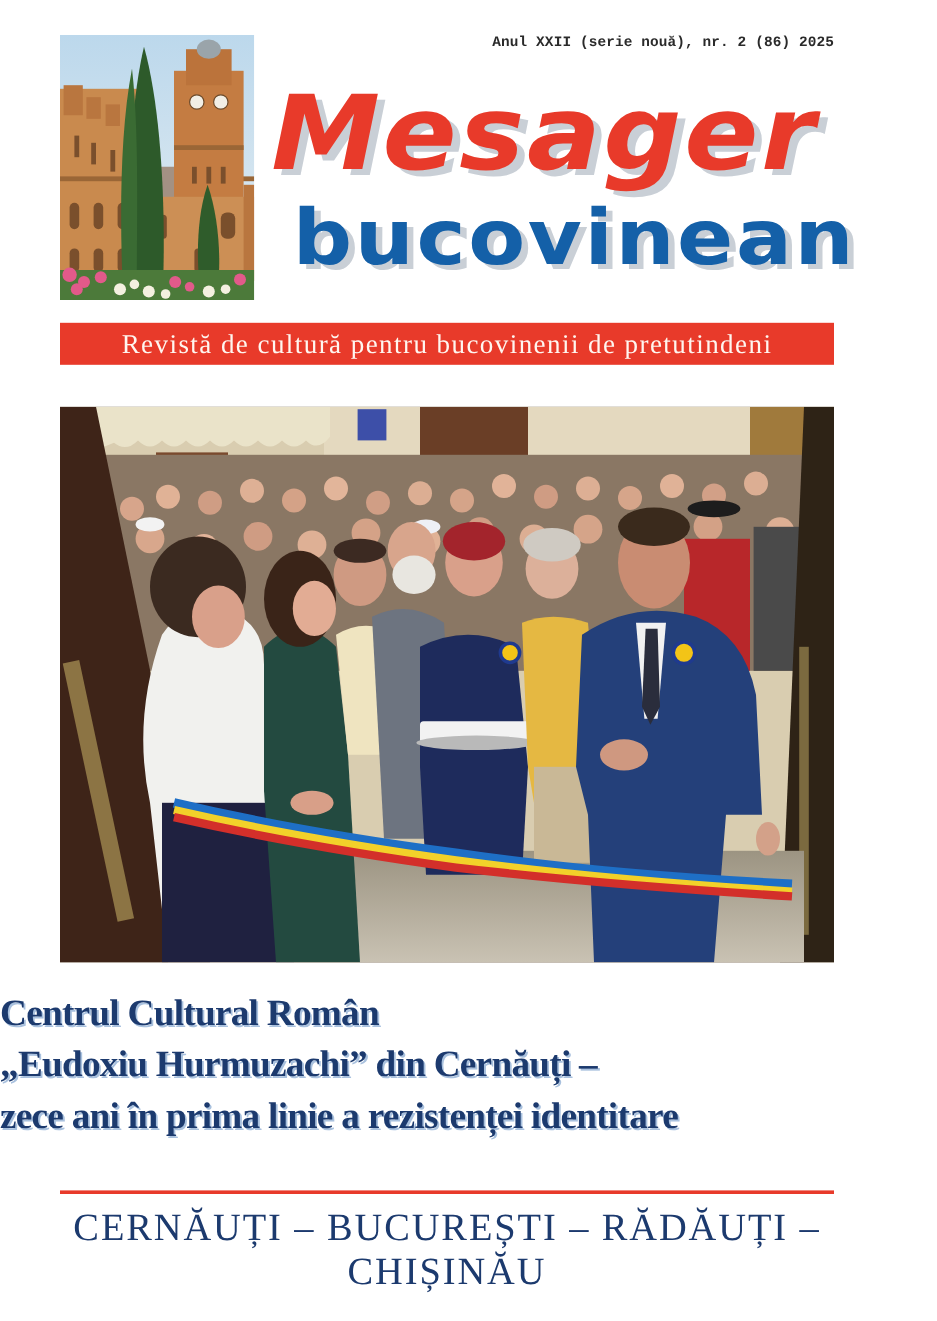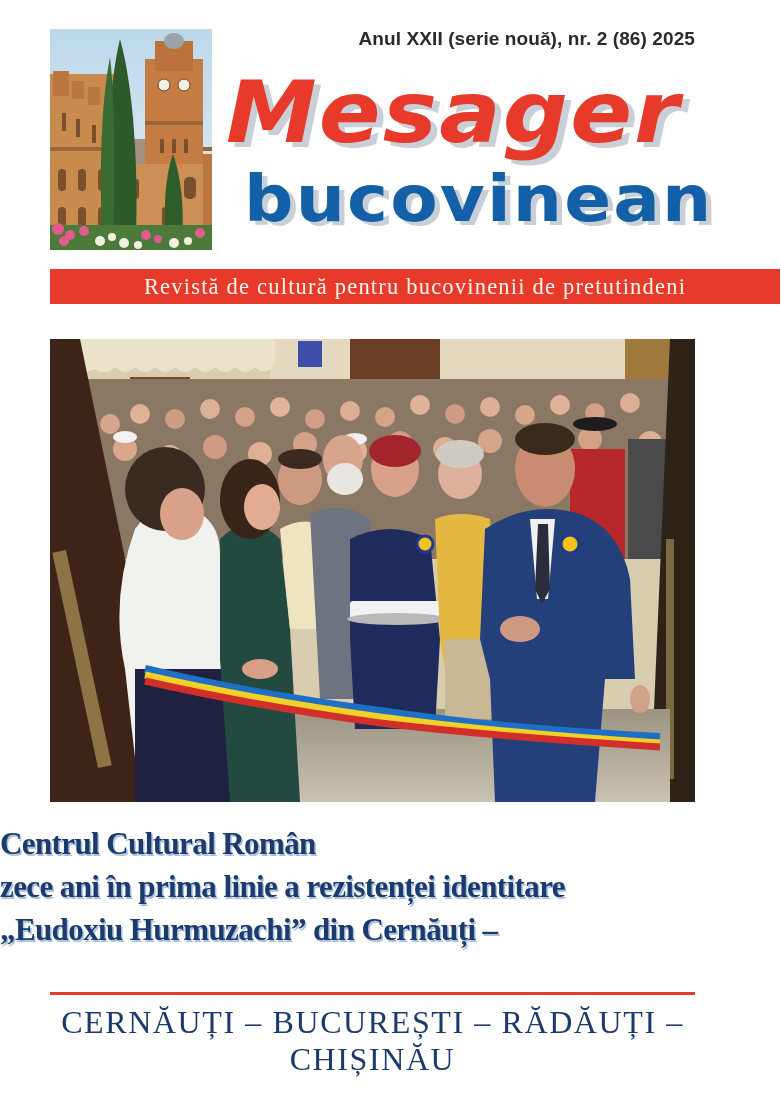--- a/index.html
+++ b/index.html
@@ -1,34 +1,34 @@
 <!DOCTYPE html>
 <html><head>
 <meta charset="utf-8">
 <style>
   html, body { margin:0; padding:0; background:#ffffff; }
   body { width:781px; height:1101px; position:relative; overflow:hidden;
          font-family:"Liberation Serif", "DejaVu Serif", serif; }
 
-  .issue-line { position:absolute; top:28px; right:86px; font-size:19px; font-weight:bold;
-                color:#2a2a2a; letter-spacing:0.1px; font-family:Liberation Sans, sans-serif; }
+  .issue-line { position:absolute; top:28px; right:86px; font-size:12px; font-weight:bold;
+                color:#2a2a2a; letter-spacing:0.1px; font-family:Liberation Mono, monospace; }
 
   .inset { position:absolute; left:50px; top:29px; width:162px; height:221px; overflow:hidden; }
 
   .masthead { position:absolute; left:226px; top:70px; width:480px; height:180px; }
   .mast-title-1 { position:absolute; left:0; top:-8px; font-family:"DejaVu Sans", sans-serif;
                   font-weight:bold; font-style:italic; font-size:86px; color:#e83a2a;
                   letter-spacing:2px; text-shadow:6px 5px 0 #c9cfd6; white-space:nowrap;
                   transform:scaleX(1.06); transform-origin:left top; }
   .mast-title-2 { position:absolute; left:18px; top:92px; font-family:"DejaVu Sans", sans-serif;
                   font-weight:bold; font-size:64px; color:#1460a8; letter-spacing:2px;
                   text-shadow:5px 4px 0 #c9cfd6; white-space:nowrap; transform:scaleX(1.08);
                   transform-origin:left top; }
 
-  .tagline-band { position:absolute; left:50px; top:269px; width:730px; height:35px; background:#e83a2a;
+  .tagline-band { position:absolute; left:50px; top:269px; width:645px; height:35px; background:#e83a2a;
                   display:flex; align-items:center; justify-content:center; }
   .tagline-text { color:#fff6f0; font-size:22.5px; letter-spacing:1.2px; font-family:"Liberation Serif", serif; }
 
   .photo { position:absolute; left:50px; top:339px; width:645px; height:463px; overflow:hidden; background:#6b5a48; }
 
   .headline { position:absolute; left:0; top:822px; width:745px; text-align:left; }
   .headline div { font-family:"Liberation Serif", serif; font-weight:bold; color:#1c3a6e;
                   text-shadow:1.5px 1.5px 0 #a9c1de; letter-spacing:-0.6px; line-height:43px; font-size:31px; }
 
   .rule { position:absolute; left:50px; top:992px; width:645px; height:3px; background:#e83a2a; }
@@ -228,18 +228,18 @@
     <g>
       <path d="M95 330 Q200 355 330 372 Q450 390 610 398" stroke="#1e6fc6" stroke-width="8" fill="none"></path>
       <path d="M95 336 Q200 360 330 378 Q450 394 610 404" stroke="#f2d12a" stroke-width="7" fill="none"></path>
       <path d="M95 342 Q200 366 330 384 Q450 398 610 408" stroke="#d32f2a" stroke-width="7" fill="none"></path>
     </g>
   </svg>
 </div>
 
 <div class="headline">
   <div>Centrul Cultural Român</div>
+  <div>„Eudoxiu Hurmuzachi” din Cernăuți –</div>
   <div>zece ani în prima linie a rezistenței identitare</div>
-  <div>„Eudoxiu Hurmuzachi” din Cernăuți –</div>
 </div>
 
 <div class="rule"></div>
 <div class="cities">CERNĂUȚI – BUCUREȘTI – RĂDĂUȚI – CHIȘINĂU</div>
 
 </body></html>

